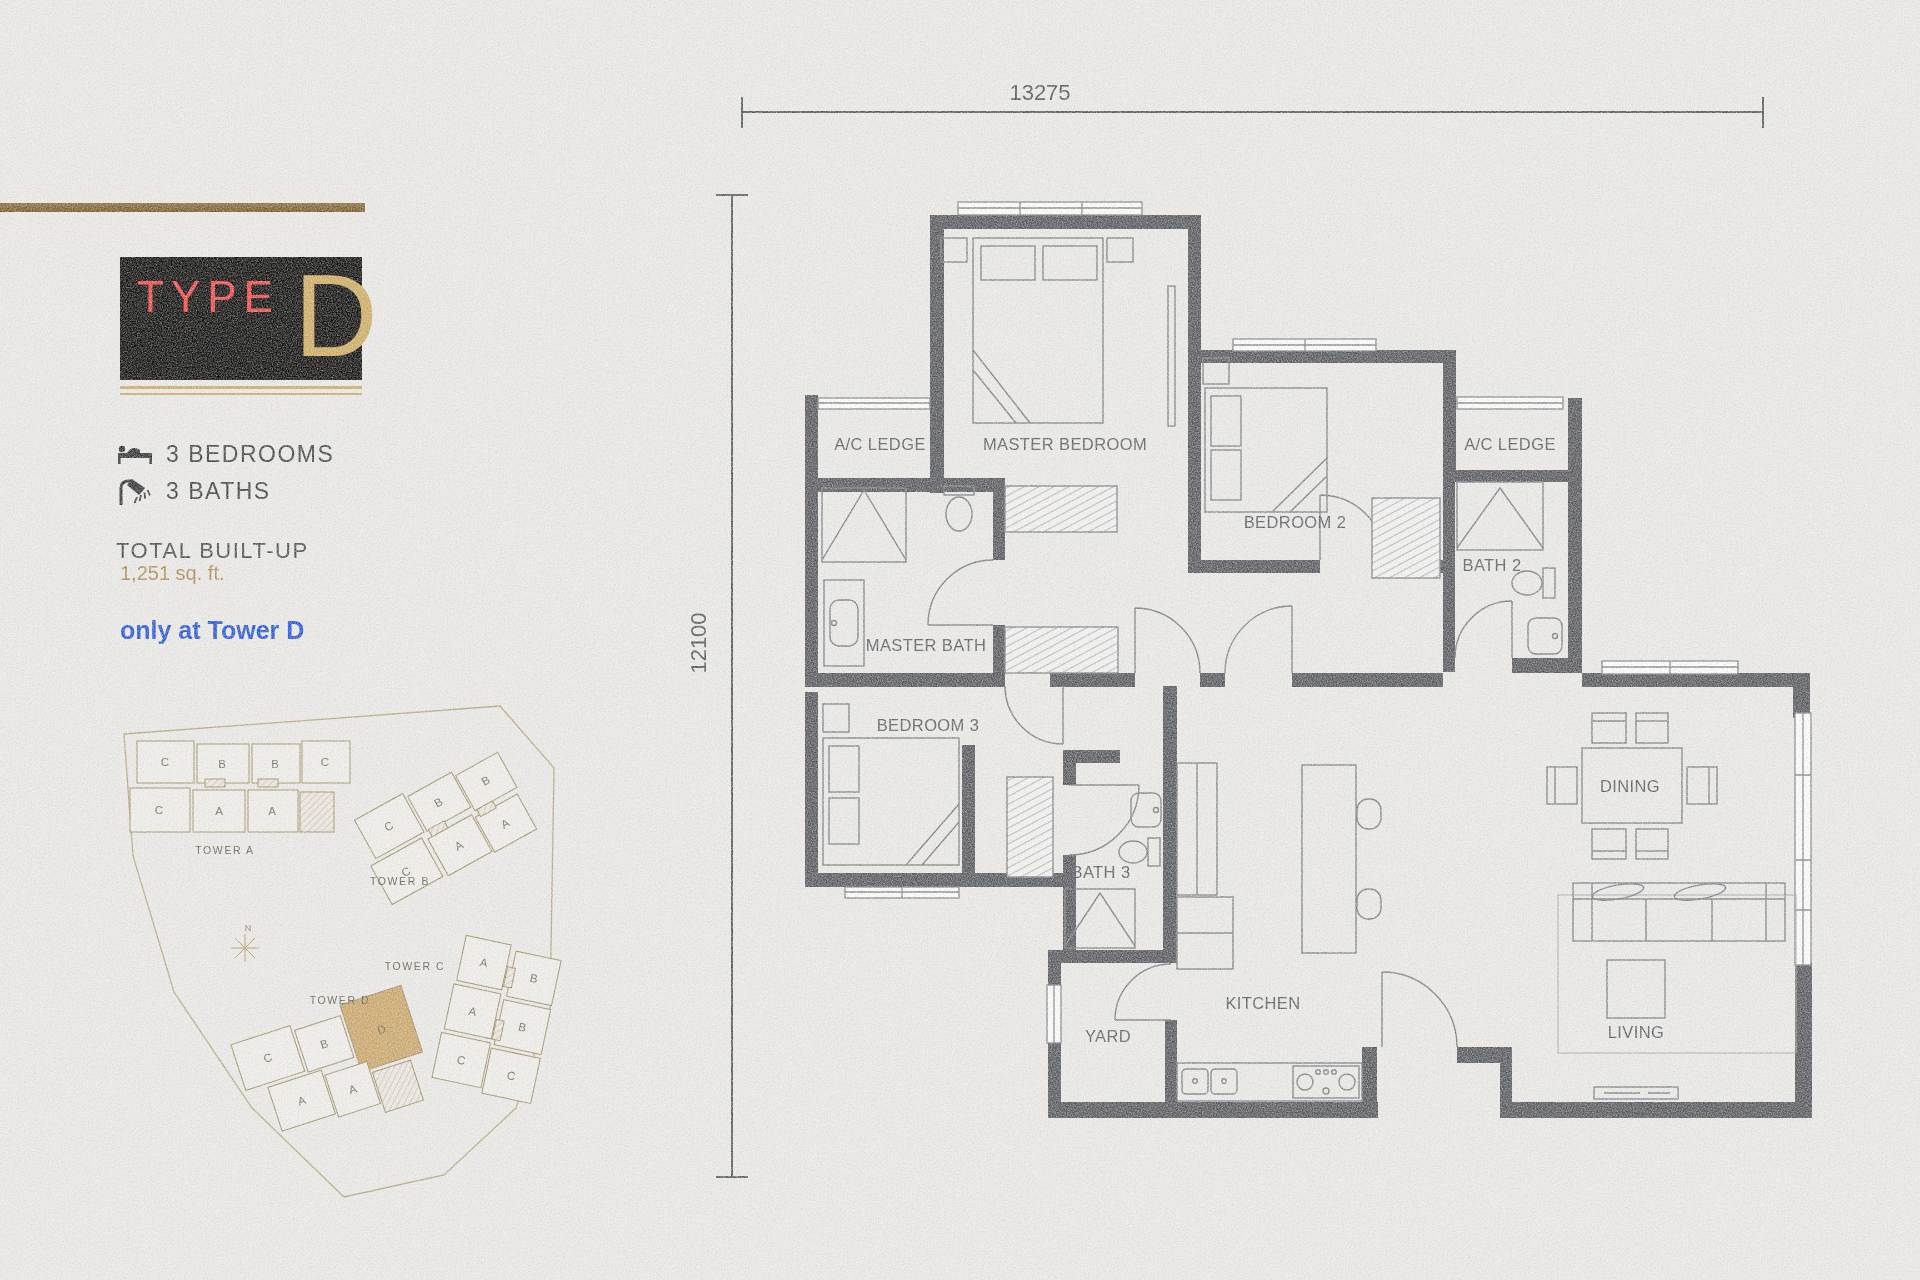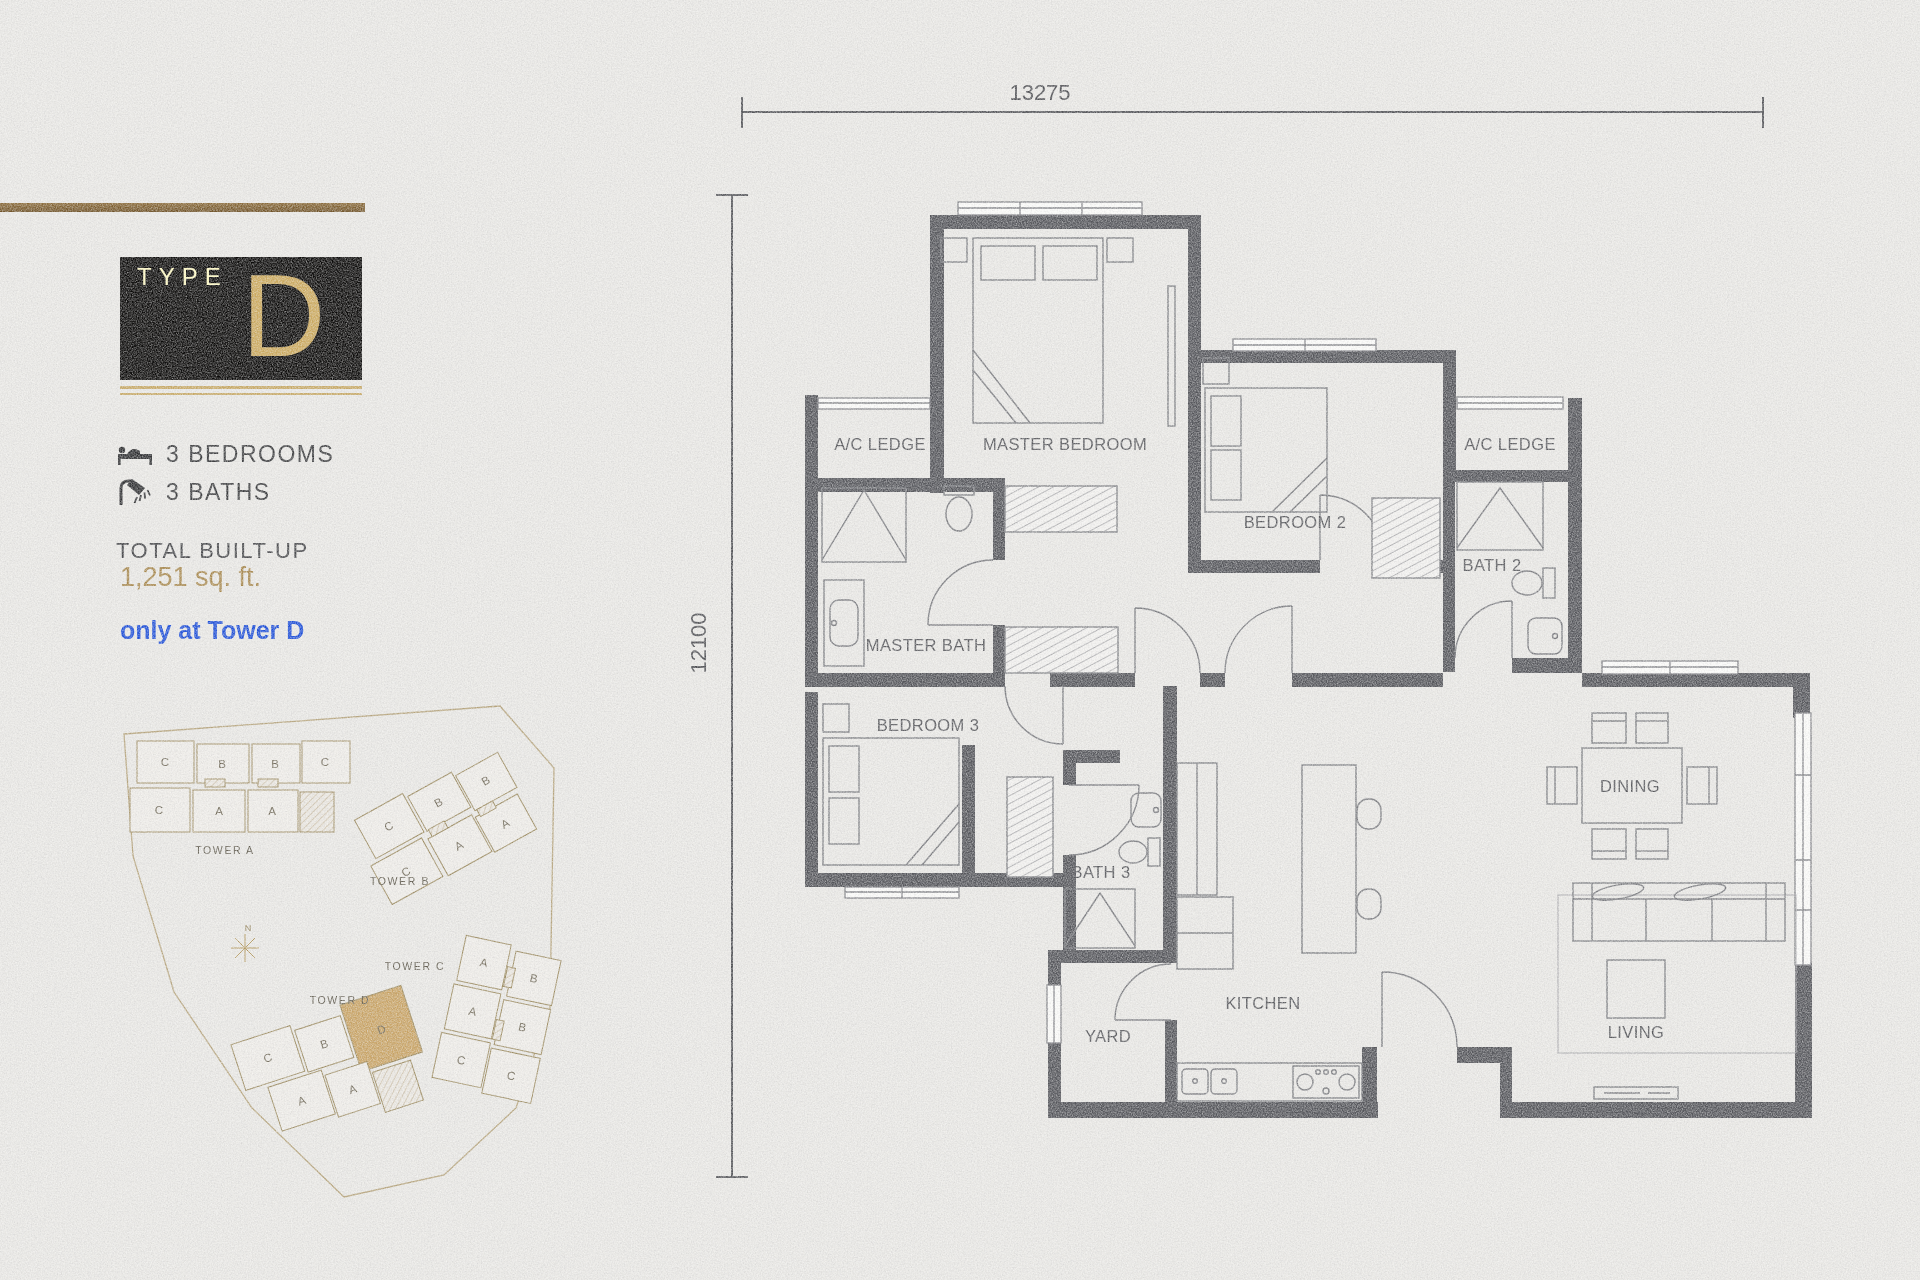--- a/index.html
+++ b/index.html
@@ -4,30 +4,30 @@
 <style>
   html,body{margin:0;padding:0;}
   body{font-family:"Liberation Sans","DejaVu Sans",sans-serif;background:#e3e2df;}
   .canvas{position:relative;width:1920px;height:1280px;overflow:hidden;
           background:radial-gradient(ellipse at 45% 40%, #edecе9 0%, #e9e8e5 40%, #e2e1de 100%);
           background-color:#e8e7e4;}
   .top-rule{position:absolute;left:0;top:203px;width:365px;height:9px;
             background:linear-gradient(#8a6a38,#6e5126);}
   .badge{position:absolute;left:120px;top:257px;width:242px;height:123px;background:#0b0a09;
          display:flex;align-items:flex-start;}
-  .badge-type{color:#fef9c3;font-size:24px;letter-spacing:7px;margin:8px 0 0 17px;line-height:1;}
+  .badge-type{color:#ef4444;font-size:44px;letter-spacing:7px;margin:18px 0 0 17px;line-height:1;}
   .badge-letter{color:#cba95e;font-size:116px;line-height:0.78;margin:14px 0 0 14px;font-weight:400;}
   .badge-underline{position:absolute;left:120px;top:386px;width:242px;height:9px;
          border-top:3px solid #c7a966;border-bottom:2px solid #c7a966;box-sizing:border-box;}
-  .feature{position:absolute;left:117px;display:flex;align-items:center;gap:13px;color:#3b3c3e;
+  .feature{position:absolute;left:117px;display:flex;align-items:flex-start;gap:13px;color:#3b3c3e;
            font-size:23px;letter-spacing:1.5px;}
   .feature svg{flex:0 0 auto;}
   .f1{top:441px;} .f2{top:478px;}
   .builtup-title{position:absolute;left:116px;top:538px;font-size:22px;letter-spacing:1.5px;color:#46474a;}
-  .builtup-value{position:absolute;left:120px;top:562px;font-size:27px;color:#a8894f;}
+  .builtup-value{position:absolute;left:120px;top:562px;font-size:20px;color:#a8894f;}
   .availability{position:absolute;left:120px;top:616px;font-size:25px;font-weight:bold;color:#1d4ed8;}
   .plansvg{position:absolute;left:0;top:0;width:1920px;height:1280px;}
   .noise{position:absolute;left:0;top:0;width:1920px;height:1280px;pointer-events:none;}
   text{font-family:"Liberation Sans","DejaVu Sans",sans-serif;}
   .room-label{font-size:16.5px;fill:#57585c;letter-spacing:0.4px;text-anchor:middle;}
   .dim-label{font-size:22px;fill:#4f5054;text-anchor:middle;}
   .site-letter{font-size:11.5px;fill:#6e6756;text-anchor:middle;}
   .site-tower{font-size:10.5px;letter-spacing:1.6px;fill:#5f5a4d;text-anchor:middle;}
   .compass-n{font-size:9px;fill:#8c7a50;text-anchor:middle;}
 </style>

